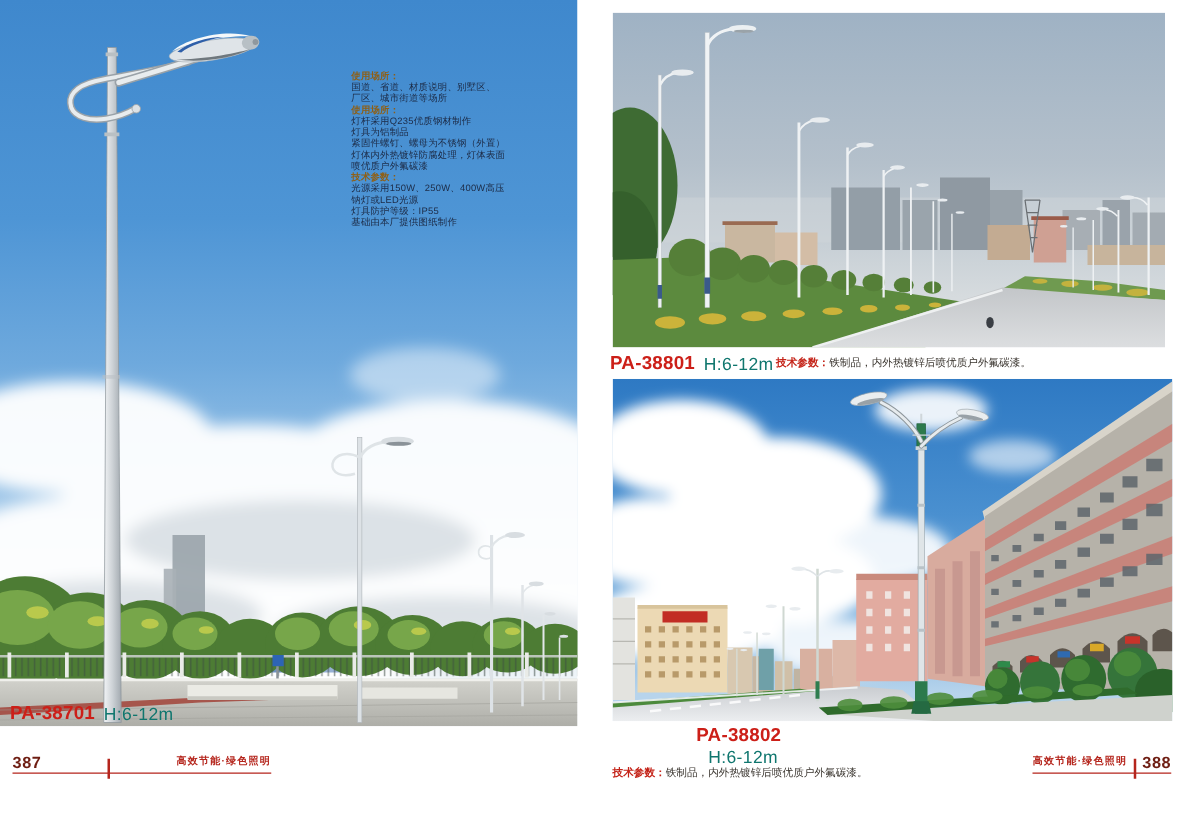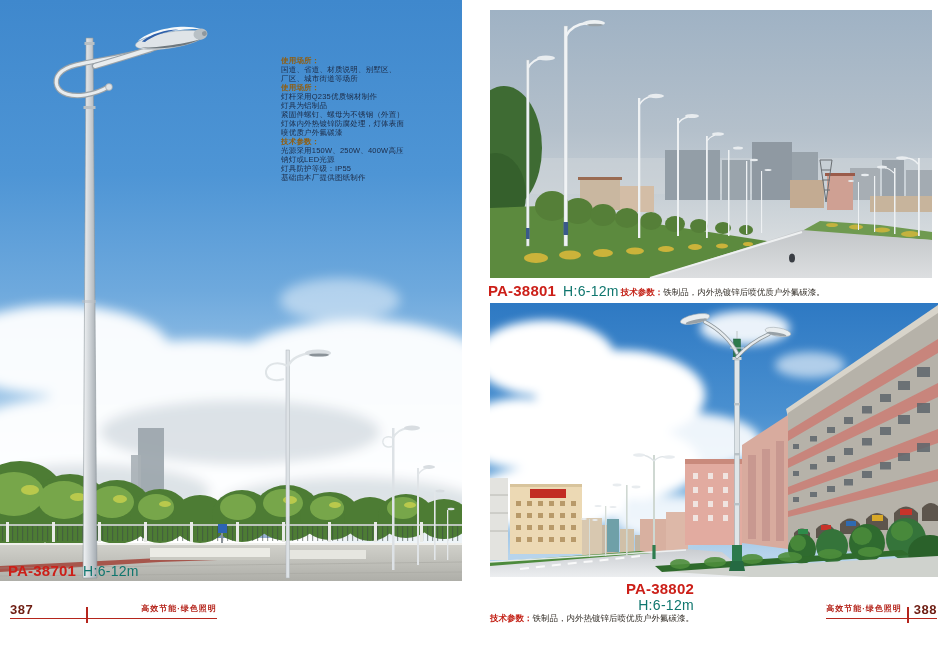--- a/index.html
+++ b/index.html
@@ -13,21 +13,21 @@
   #photo-br{left:490px;top:303px;width:448px;height:274px;}
   .photo svg{display:block;}
 
   
   .specs{position:absolute;left:281px;top:56px;width:172px;
          font-size:7.5px;line-height:9px;letter-spacing:.2px;}
   .spec-h{color:#8f5f14;font-weight:bold;}
   .spec-l{color:#1c2a45;}
 
   
-  .label-row{position:absolute;display:flex;align-items:flex-end;white-space:nowrap;}
+  .label-row{position:absolute;display:flex;align-items:center;white-space:nowrap;}
   #label-left{left:8px;top:562px;}
   #label-tr{left:488px;top:282px;}
   #label-br{left:488px;top:580px;flex-direction:column;}
   .code{color:#cc1f18;font-weight:bold;font-size:15px;letter-spacing:.2px;}
   .ht{color:#0f766e;font-size:14px;margin-left:7px;letter-spacing:.3px;}
   .tech{margin-left:2px;font-size:8.5px;}
   .tech-label{color:#c42318;font-weight:bold;}
   .tech-desc{color:#38332d;}
 
   

